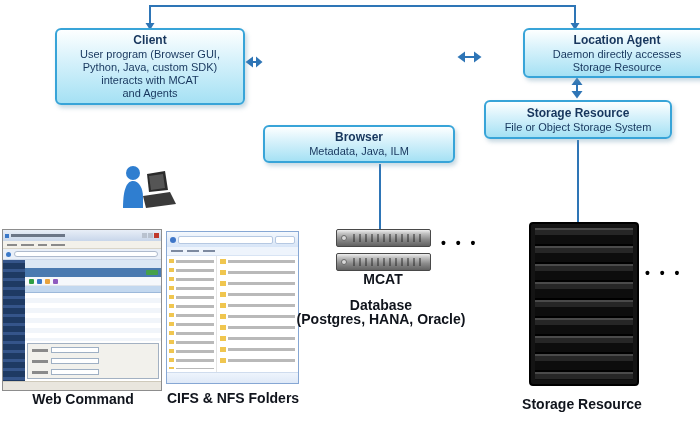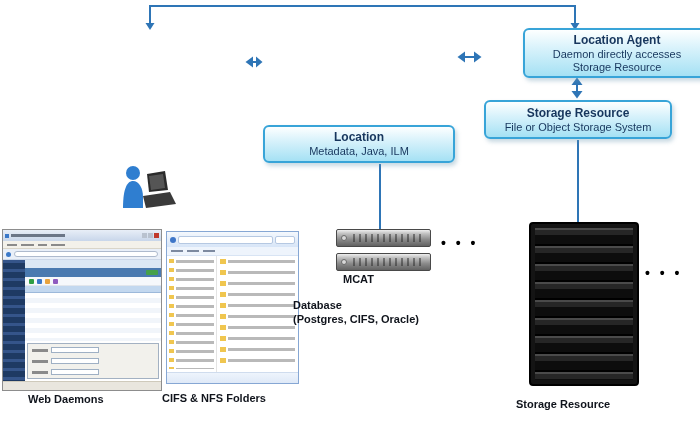--- a/index.html
+++ b/index.html
@@ -20,22 +20,22 @@
          box-shadow: 2px 3px 4px rgba(110,155,180,.38); }
   .box-title { font-weight: bold; font-size: 12px; line-height: 15px; }
   .box-body { white-space: pre-line; }
   .box-client  { left: 55px;  top: 28px;  width: 190px; height: 77px; }
   .box-mcat    { left: 263px; top: 28px;  width: 192px; height: 87px; }
   .box-agent   { left: 484px; top: 28px;  width: 188px; height: 50px; margin-left: 39px; }
   .box-storage { left: 484px; top: 100px; width: 188px; height: 39px; }
   .box-daemons { left: 263px; top: 125px; width: 192px; height: 38px; }
 
   
-  .lbl { position: absolute; font-weight: bold; font-size: 11px; line-height: 14px;
-         color: #10141c; text-align: left; white-space: pre-line; }
+  .lbl { position: absolute; font-weight: bold; font-size: 14px; line-height: 14px;
+         color: #10141c; text-align: center; white-space: pre-line; }
   .lbl-webclient { left: 28px;  width: 110px; top: 392px; }
   .lbl-cmdline   { left: 75px;  width: 118px; top: 406px; }
   .lbl-cifs      { left: 162px; width: 142px; top: 391px; }
   .lbl-mcat      { left: 343px; width: 80px;  top: 272px; }
   .lbl-database  { left: 293px; width: 176px; top: 298px; }
   .lbl-storage   { left: 516px; width: 132px; top: 397px; }
   .dots { position: absolute; font-size: 14px; font-weight: bold; color: #000; letter-spacing: 3px; }
   .dots-servers { left: 441px; top: 235px; }
   .dots-storage { left: 645px; top: 265px; }
 
@@ -133,35 +133,42 @@
     <g>
       <line x1="577" y1="84" x2="577" y2="92" stroke-width="3"></line>
       <polygon points="571.5,85 582.5,85 577,77.5"></polygon>
       <polygon points="571.5,91 582.5,91 577,98.5"></polygon>
     </g>
 
     <line x1="380" y1="164" x2="380" y2="229"></line>
     <line x1="578" y1="140" x2="578" y2="223"></line>
   </svg>
 
+  <div class="box box-client">
+    <div class="box-title">Client</div>
+    <div class="box-body">User program (Browser GUI,
+Python, Java, custom SDK)
+interacts with MCAT
+and Agents</div>
+  </div>
 
 
   <div class="box box-agent">
     <div class="box-title">Location Agent</div>
     <div class="box-body">Daemon directly accesses
 Storage Resource</div>
   </div>
 
   <div class="box box-storage">
     <div class="box-title">Storage Resource</div>
     <div class="box-body">File or Object Storage System</div>
   </div>
 
   <div class="box box-daemons">
-    <div class="box-title">Location</div>
+    <div class="box-title">Browser</div>
     <div class="box-body">Metadata, Java, ILM</div>
   </div>
 
   <svg class="person" viewBox="0 0 60 48">
     <circle cx="15" cy="9" r="7" fill="#2f7ed0"></circle>
     <path d="M5,44 C5,25 9,17 15,17 C21,17 25,24 25,33 L25,44 Z" fill="#2f7ed0"></path>
     <polygon points="29,10 47,7 50,26 31,28" fill="#2b2b2b"></polygon>
     <polygon points="31,12 45,10 47,24 33,26" fill="#555555"></polygon>
     <polygon points="25,32 52,28 58,40 28,44" fill="#3a3a3a"></polygon>
   </svg>
@@ -254,18 +261,18 @@
   </div>
   <div class="dots dots-servers">• • •</div>
 
   <div class="rack">
     <div class="rack-inner"></div>
   </div>
   <div class="dots dots-storage">• • •</div>
 
   <div class="lbl lbl-mcat">MCAT</div>
   <div class="lbl lbl-database">Database
-(Postgres,  CIFS, Oracle)</div>
-  <div class="lbl lbl-webclient">Web Daemons</div>
+(Postgres,  HANA, Oracle)</div>
+  <div class="lbl lbl-webclient">Web Command</div>
   <div class="lbl lbl-cifs">CIFS &amp; NFS Folders</div>
   <div class="lbl lbl-storage">Storage Resource</div>
 
 </div>
 
 </body></html>

